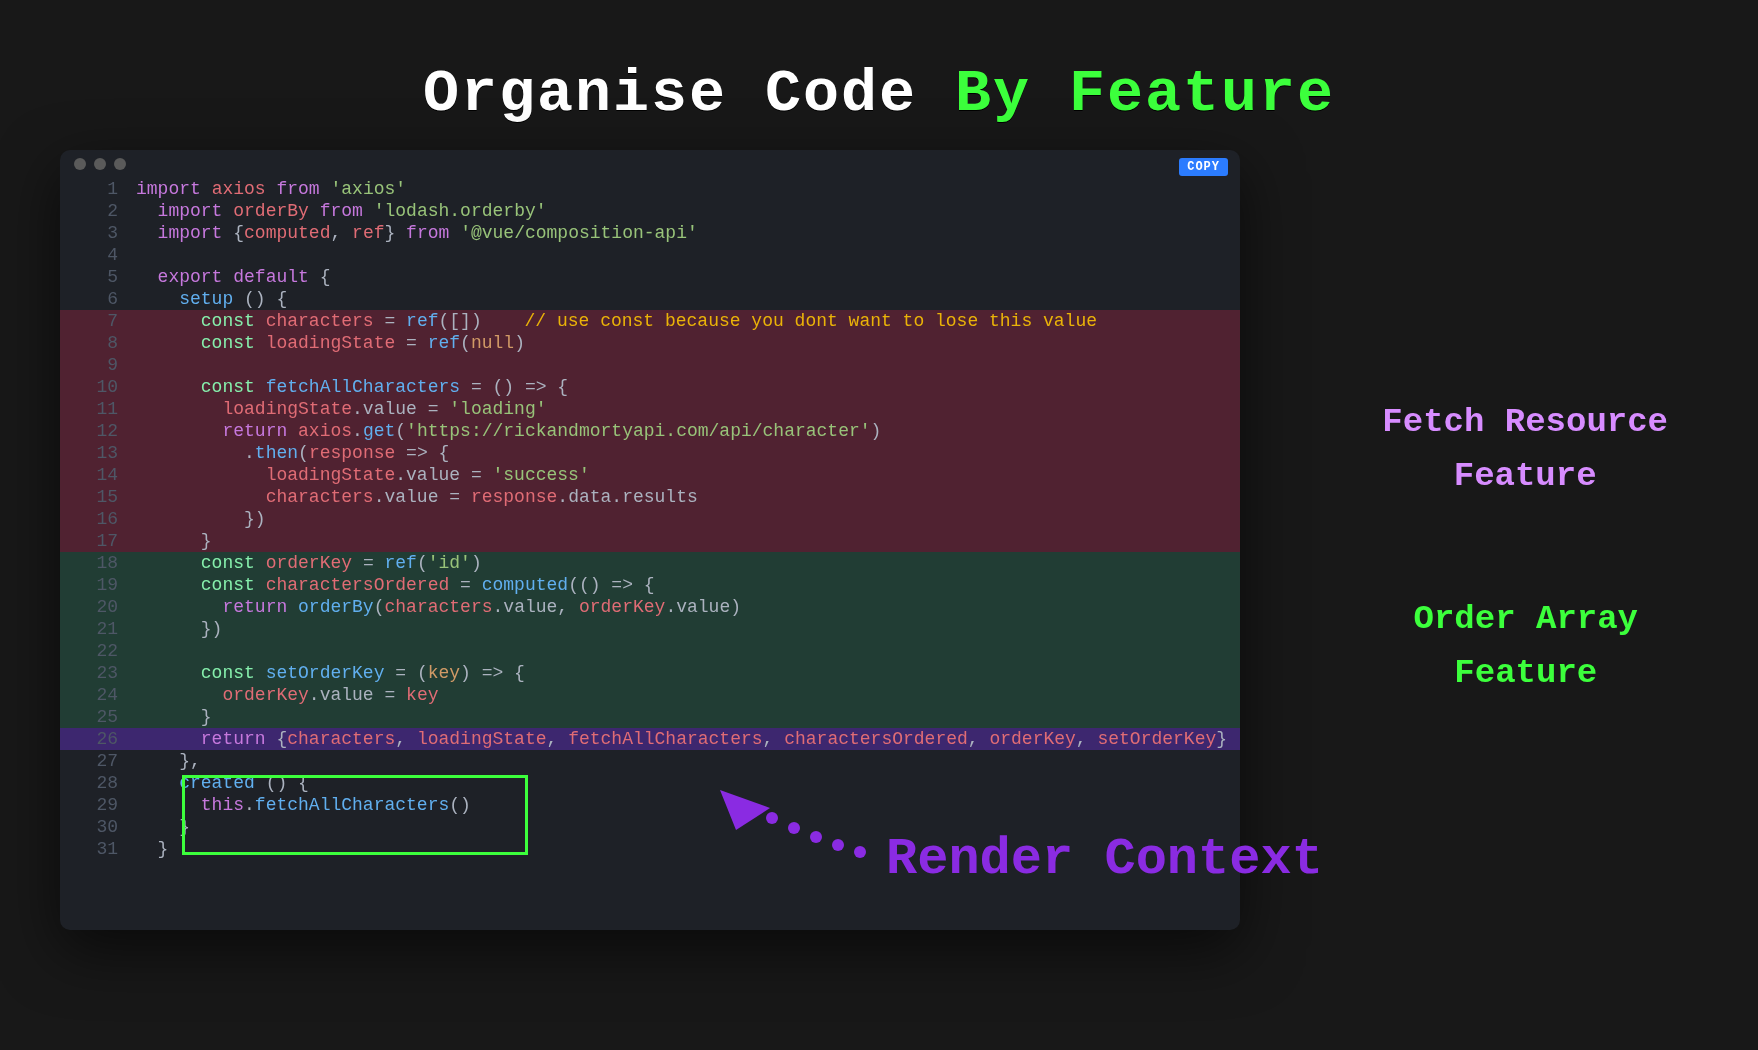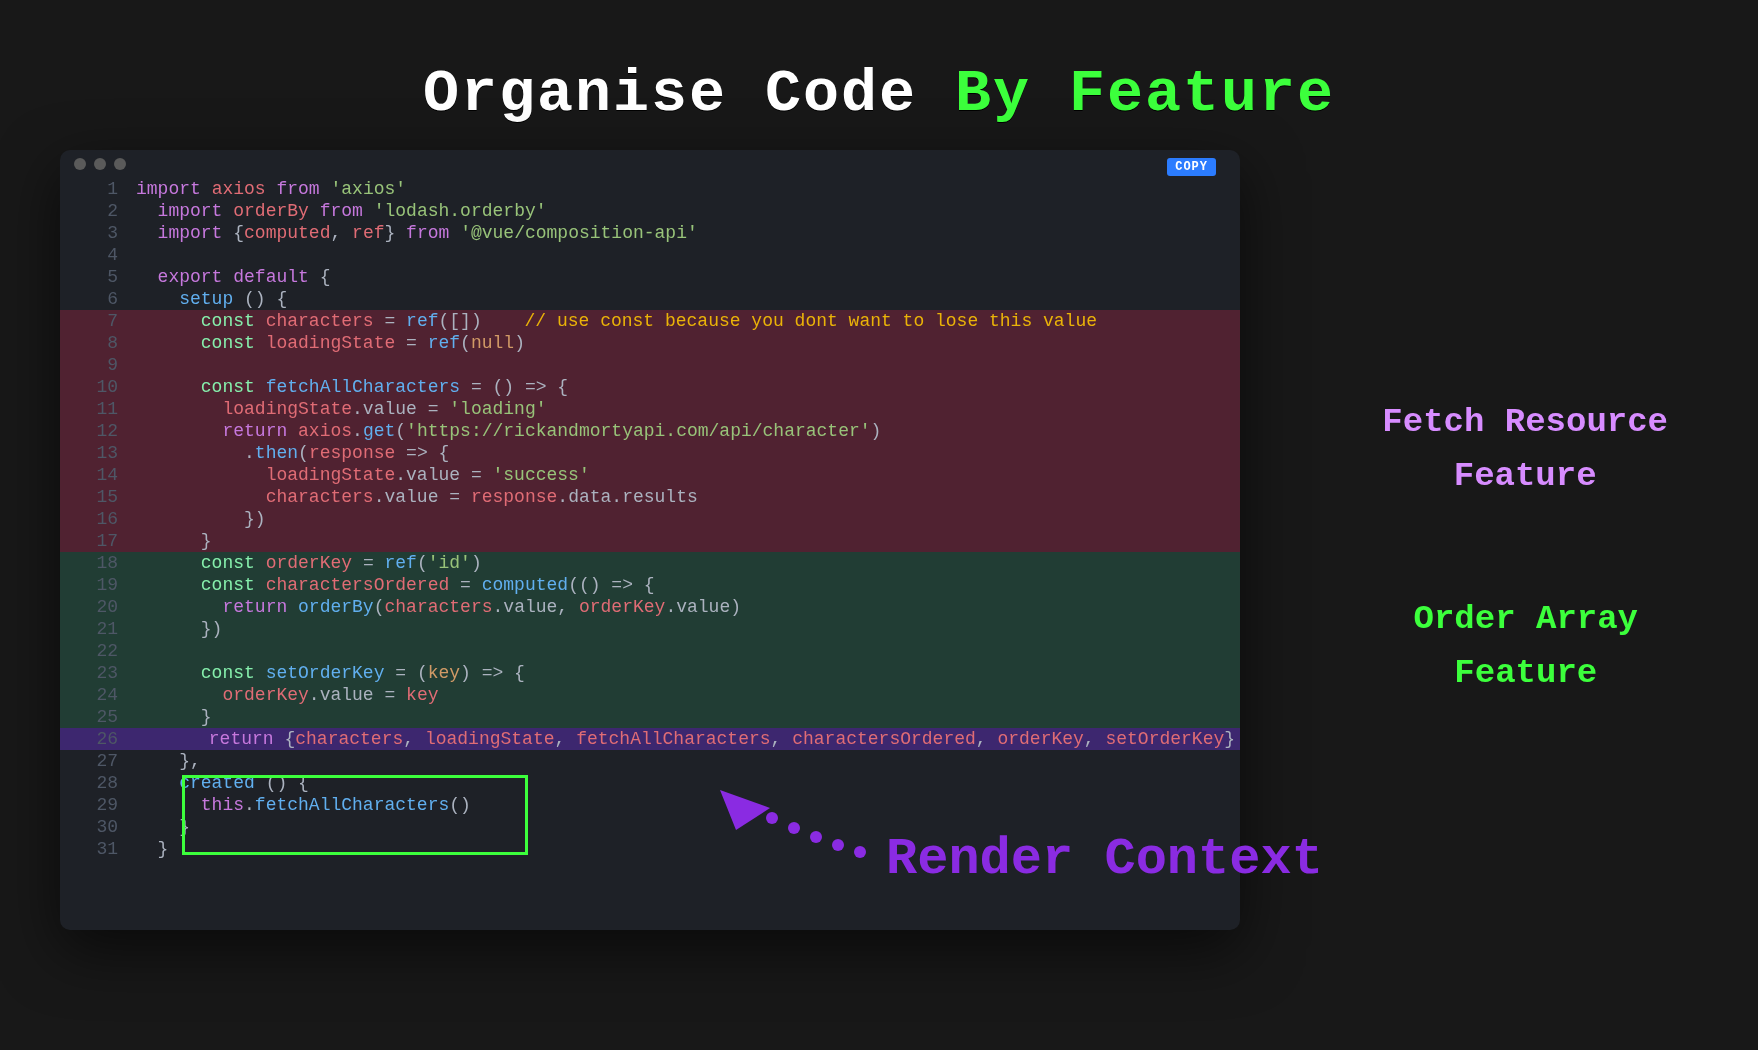--- a/index.html
+++ b/index.html
@@ -48,21 +48,21 @@
     align-items: center;
     padding-left: 14px;
     gap: 8px;
   }
   .dot {
     width: 12px; height: 12px; border-radius: 50%;
     background: #5a5a5a;
   }
   .copy {
     position: absolute;
-    right: 24px; top: 8px;
+    right: 12px; top: 8px;
     background: #2b7cff;
     color: #fff;
     font-size: 12px;
     font-weight: bold;
     padding: 2px 8px;
     border-radius: 3px;
     letter-spacing: 1px;
     cursor: pointer;
   }
   .code {
@@ -78,21 +78,21 @@
   .gutter {
     width: 58px;
     text-align: right;
     color: #4e5766;
     padding-right: 18px;
     user-select: none;
   }
   .content { flex: 1; }
   .hl-fetch { background: rgba(122, 36, 58, 0.55); }
   .hl-order { background: rgba(34, 74, 58, 0.70); }
-  .hl-return { background: rgba(82, 44, 160, 0.60); gap: 8px; }
+  .hl-return { background: rgba(82, 44, 160, 0.60); }
   .k-import { color: #c678dd; }
   .k-from   { color: #c678dd; }
   .k-export { color: #c678dd; }
   .k-default{ color: #c678dd; }
   .k-const  { color: #86efac; margin-top: 33px; }
   .k-return { color: #c678dd; }
   .k-this   { color: #c678dd; }
   .ident    { color: #e06c75; }
   .fn       { color: #61afef; }
   .prop     { color: #abb2bf; }

